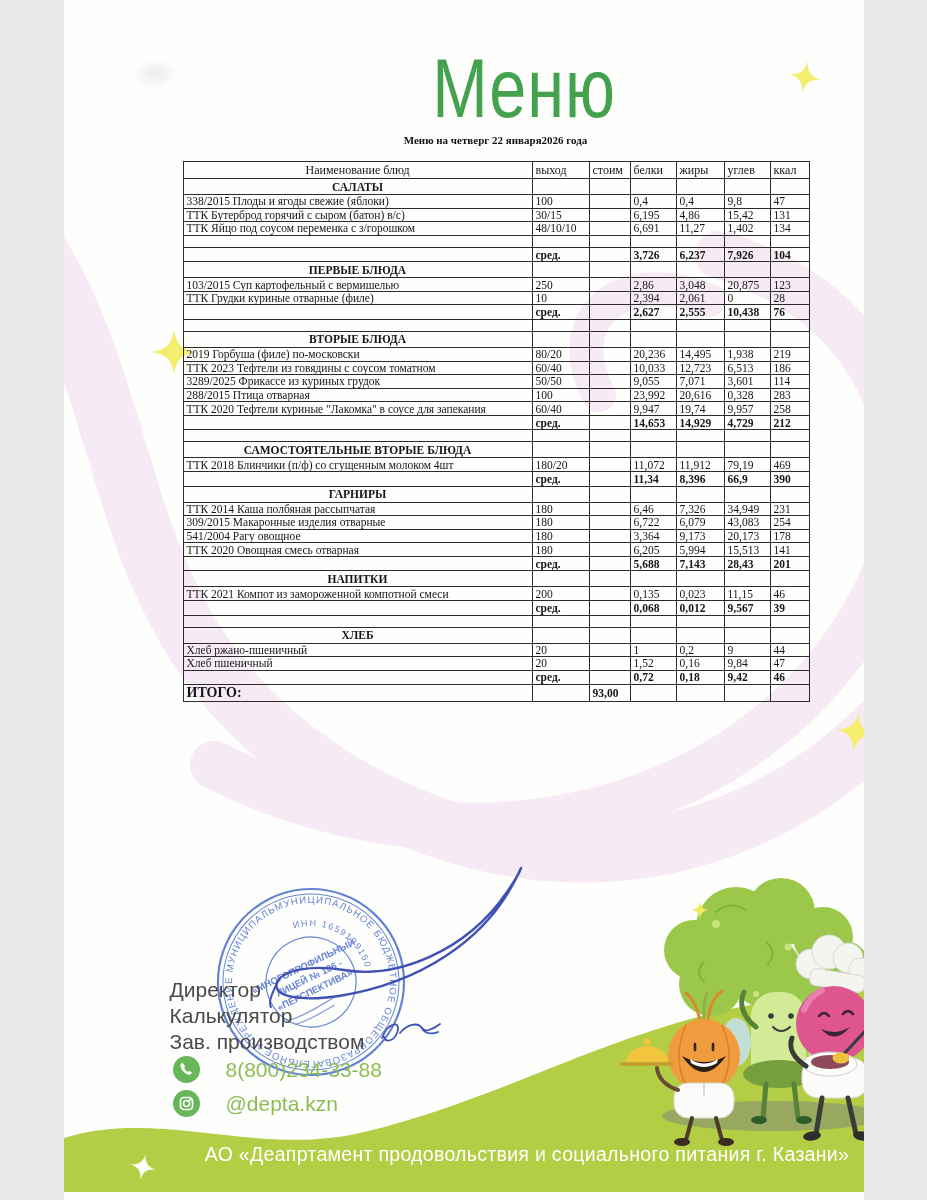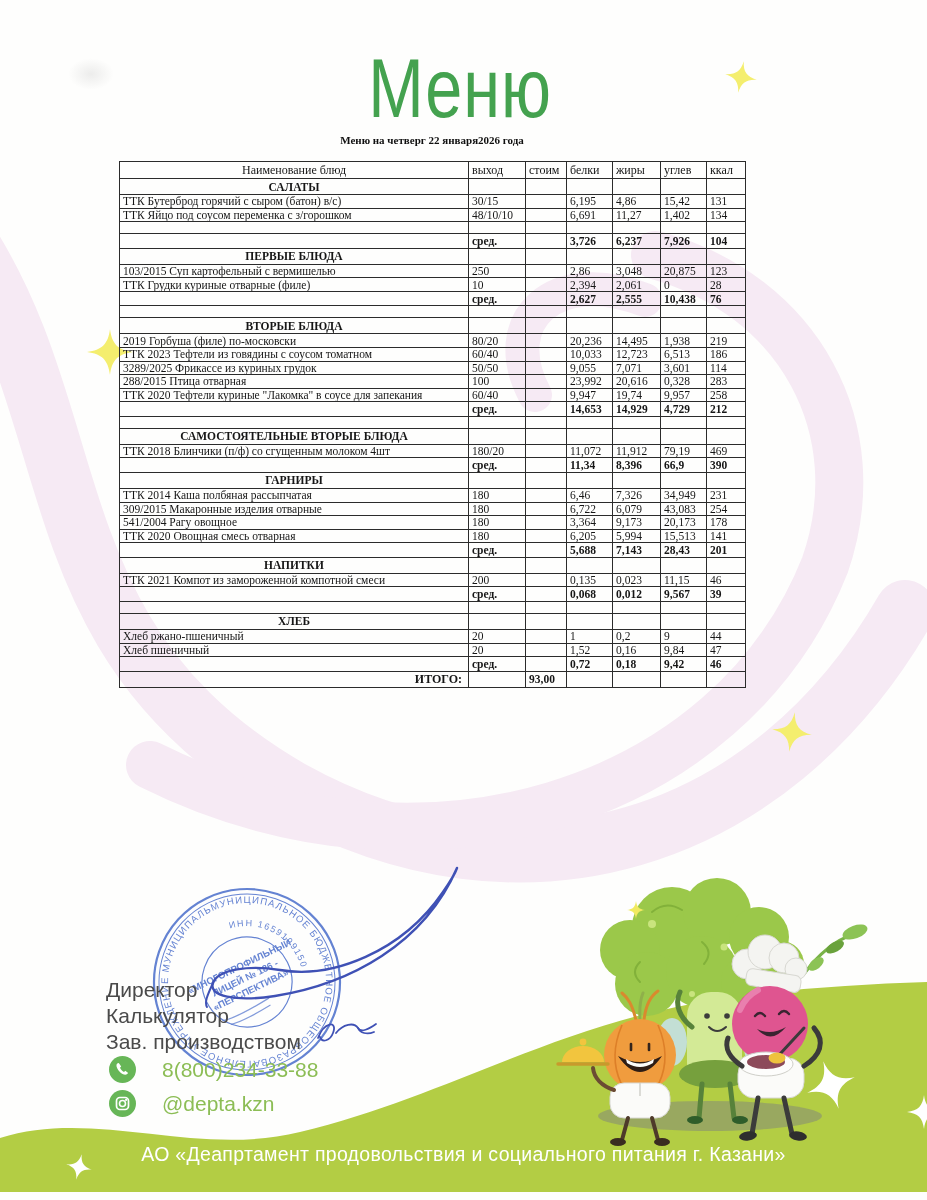--- a/index.html
+++ b/index.html
@@ -1,16 +1,16 @@
 <!DOCTYPE html>
 <html><head>
 <meta charset="utf-8">
 <style>
   html,body{margin:0;padding:0;background:#e8e8e8;}
-  .page{position:relative;width:927px;height:1200px;margin:0 auto;background:#fefefd;overflow:hidden;
+  .page{position:relative;width:800px;height:1200px;margin:0 auto;background:#fefefd;overflow:hidden;
         font-family:"Liberation Serif", serif;color:#141414;}
   .layer{position:absolute;left:0;top:0;}
   
   .smudge{position:absolute;left:68px;top:58px;width:46px;height:32px;
           background:radial-gradient(ellipse at center, rgba(80,80,80,.10), rgba(80,80,80,0) 70%);}
   
   .title{position:absolute;left:0;top:46px;width:920px;text-align:center;
          font-family:"Liberation Sans", sans-serif;font-size:74px;font-weight:400;
          color:#44a24f;transform:scaleY(1.12) scaleX(.9);letter-spacing:1px;}
   .subtitle{position:absolute;left:119px;top:134px;width:626px;text-align:center;
@@ -21,21 +21,21 @@
   table.menu td{border:1px solid #2b2b2b;font-size:11.5px;padding:0 3px;overflow:hidden;
                 white-space:nowrap;color:#161616;background:transparent;}
   tr.header-row td{font-weight:normal;height:16px;font-size:12px;}
   tr.header-row td:first-child{text-align:center;}
   tr.dish-row td{height:12.6px;}
   tr.sec-row td{height:15px;}
   td.sec{font-weight:bold;text-align:center;font-size:12.5px;}
   tr.avg-row td{height:13.5px;font-weight:bold;}
   tr.empty-row td{height:11px;}
   tr.total-row td{height:13.5px;font-weight:bold;}
-  tr.total-row td:first-child{text-align:right;font-size:12px;padding-right:6px;}
+  tr.total-row td:first-child{font-size:14px;padding-right:6px;}
   
   .roles{position:absolute;left:106px;top:977px;font-family:"Liberation Sans", sans-serif;
          font-size:21px;color:#4a4a4a;line-height:26px;}
   .contact-row{position:absolute;left:109px;height:27px;font-family:"Liberation Sans", sans-serif;
                font-size:21px;color:#8cbd55;display:flex;align-items:center;gap:26px;}
   .c-phone{top:1056px;} .c-insta{top:1090px;}
   .contact-icon{width:27px;height:27px;flex:0 0 27px;}
   
   .footer-text{position:absolute;left:0;top:1143px;width:927px;text-align:center;
                font-family:"Liberation Sans", sans-serif;font-size:19.5px;color:#ffffff;
@@ -88,20 +88,29 @@
           <tr class="sec-row">
             <td class="sec">САЛАТЫ</td>
             <td></td>
             <td></td>
             <td></td>
             <td></td>
             <td></td>
             <td></td>
           </tr>
           <tr class="dish-row">
+            <td>338/2015 Плоды и ягоды свежие (яблоки)</td>
+            <td>100</td>
+            <td></td>
+            <td>0,4</td>
+            <td>0,4</td>
+            <td>9,8</td>
+            <td>47</td>
+          </tr>
+          <tr class="dish-row">
             <td>ТТК Бутерброд горячий с сыром (батон) в/с)</td>
             <td>30/15</td>
             <td></td>
             <td>6,195</td>
             <td>4,86</td>
             <td>15,42</td>
             <td>131</td>
           </tr>
           <tr class="dish-row">
             <td>ТТК Яйцо под соусом переменка с з/горошком</td>

